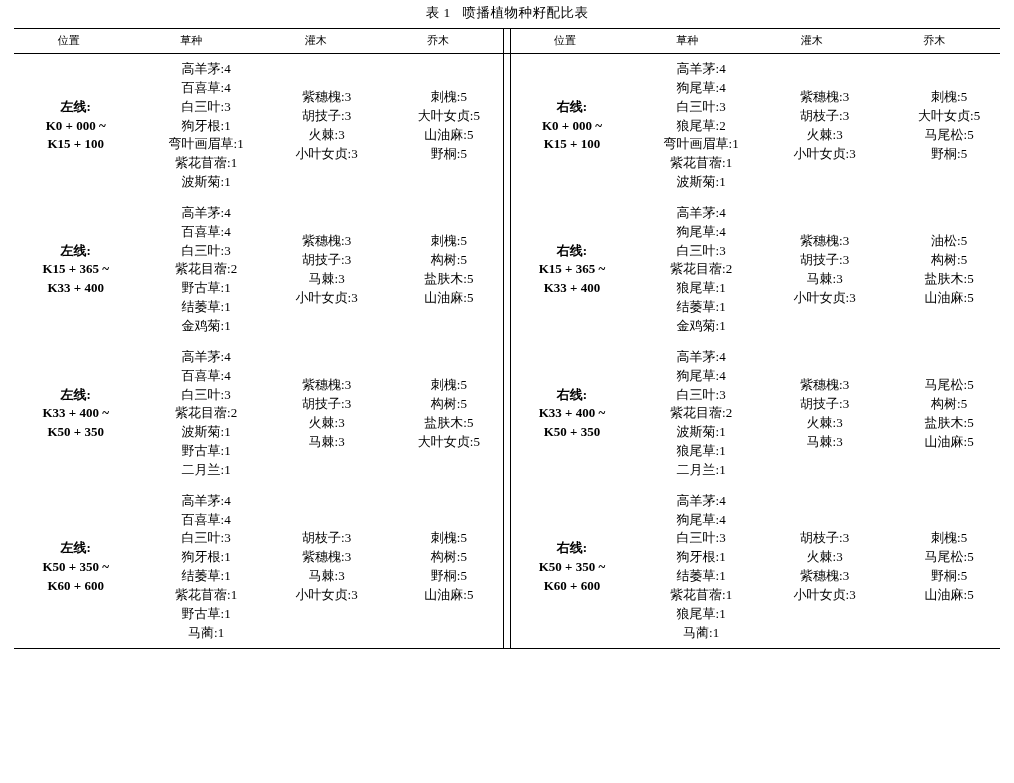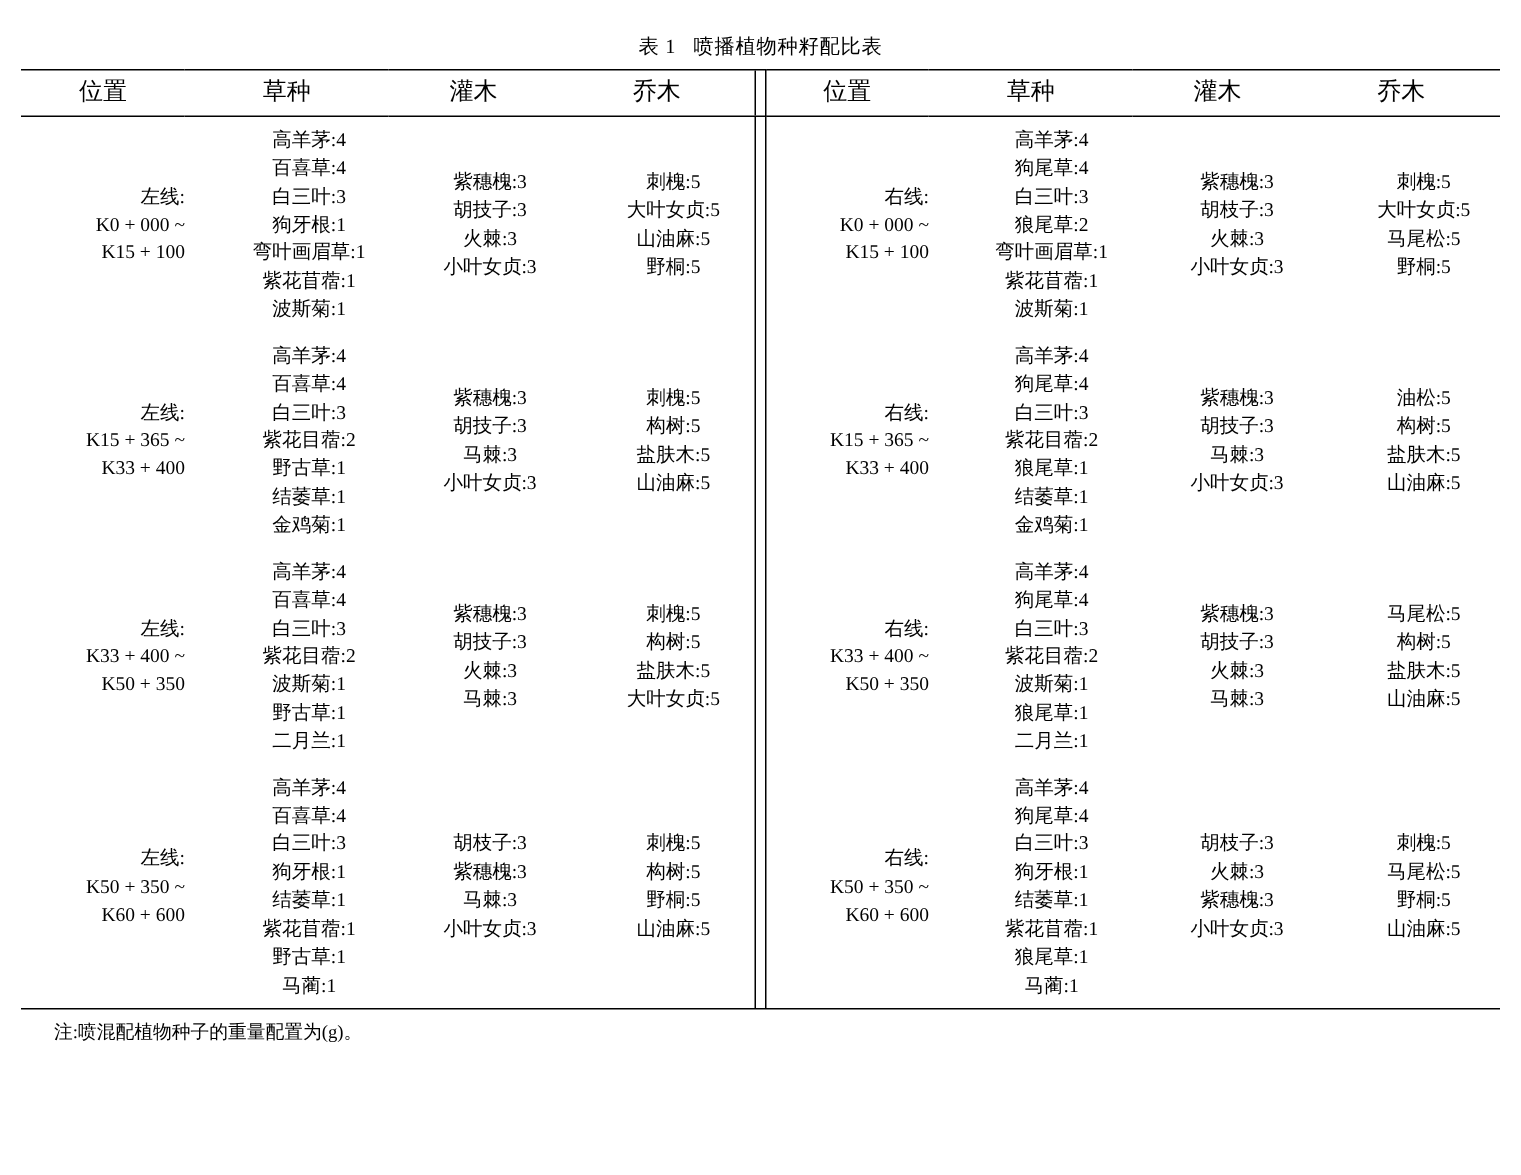--- a/index.html
+++ b/index.html
@@ -17,51 +17,52 @@
   .page {
     position: relative;
     width: 1014px;
     height: 783px;
     box-sizing: border-box;
     padding: 0 14px;
   }
   .caption {
     text-align: center;
     font-size: 13.5px;
-    padding: 22px 0 6px 0;
+    padding: 4px 0 6px 0;
     letter-spacing: 0.5px;
     white-space: pre;
   }
   table.main {
     width: 986px;
     border-collapse: collapse;
     table-layout: fixed;
   }
   table.main thead th {
     font-weight: normal;
-    font-size: 16px;
+    font-size: 11px;
     text-align: center;
     padding: 4px 0 5px 0;
   }
   .rule-top td, .rule-top th {
     border-top: 1.4px solid #000;
   }
   .rule-mid td, .rule-mid th {
     border-bottom: 0.9px solid #000;
   }
   table.main tbody td {
     vertical-align: middle;
     padding: 6px 0;
     font-size: 13px;
     line-height: 1.45;
   }
   .cell-loc {
-    text-align: right;
+    text-align: center;
     padding-left: 14px !important;
     white-space: pre-line;
+    font-weight: bold;
   }
   .cell-list {
     text-align: center;
     white-space: pre-line;
   }
   .grass { padding-left: 30px !important; }
   .shrub { padding-left: 22px !important; }
   .tree  { padding-left: 22px !important; }
   .grass-r { padding-left: 28px !important; }
   .shrub-r { padding-left: 26px !important; }
@@ -275,15 +276,14 @@
 小叶女贞:3</td>
         <td class="cell-list tree-r">刺槐:5
 马尾松:5
 野桐:5
 山油麻:5</td>
       </tr>
     </tbody>
   </table>
 
   <div class="rule-bottom"></div>
-  <div class="note">注:喷混配植物种子的重量配置为(g)。</div>
 
 </div>
 
 </body></html>

